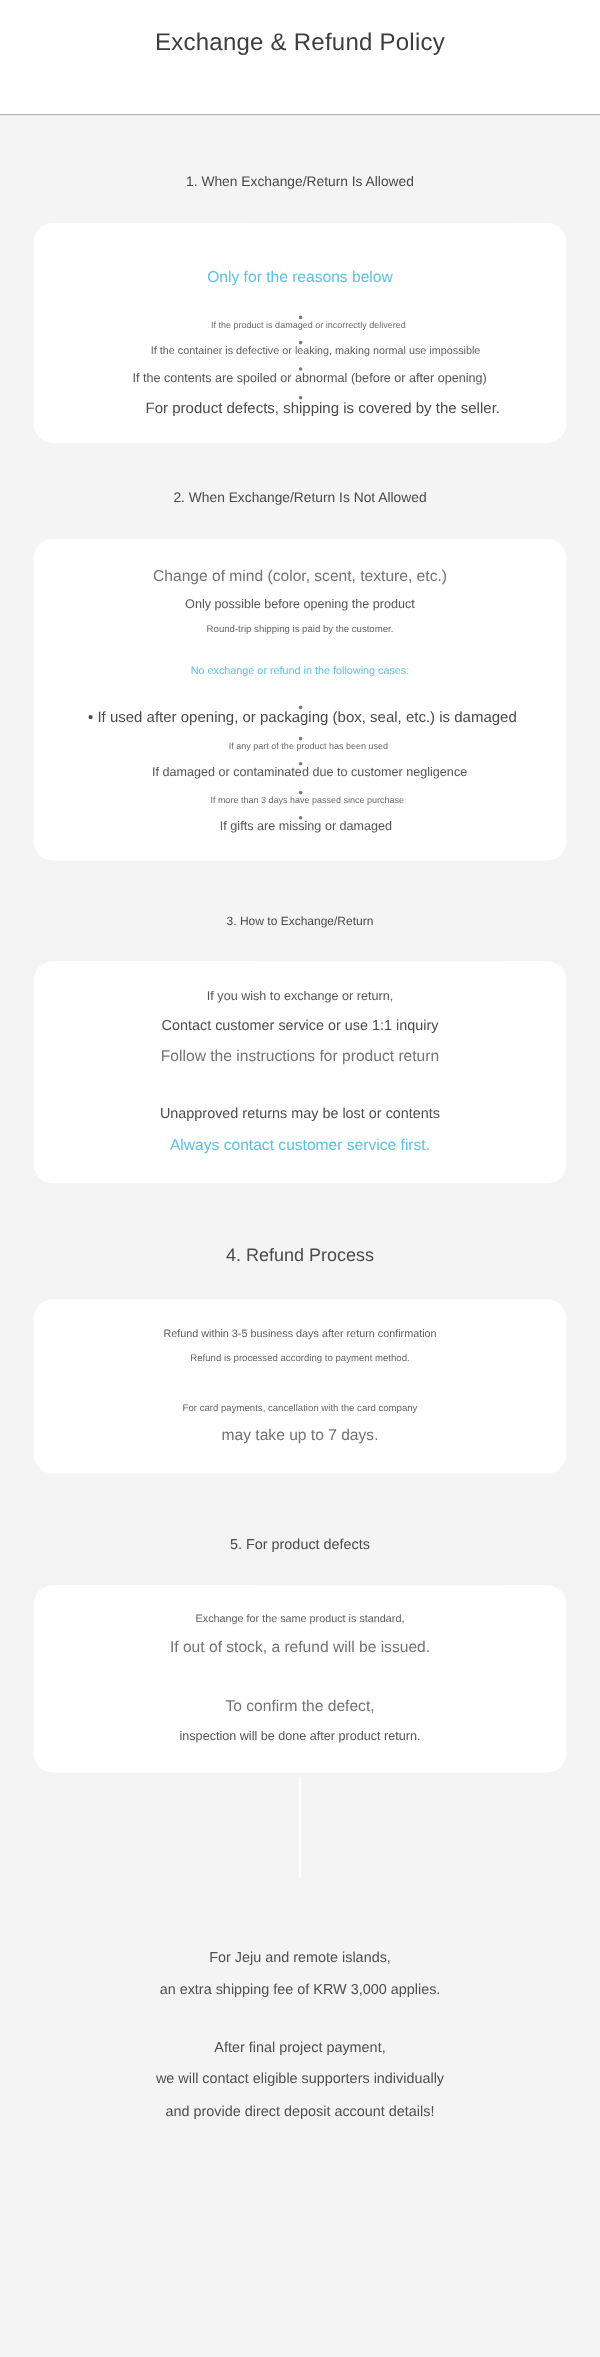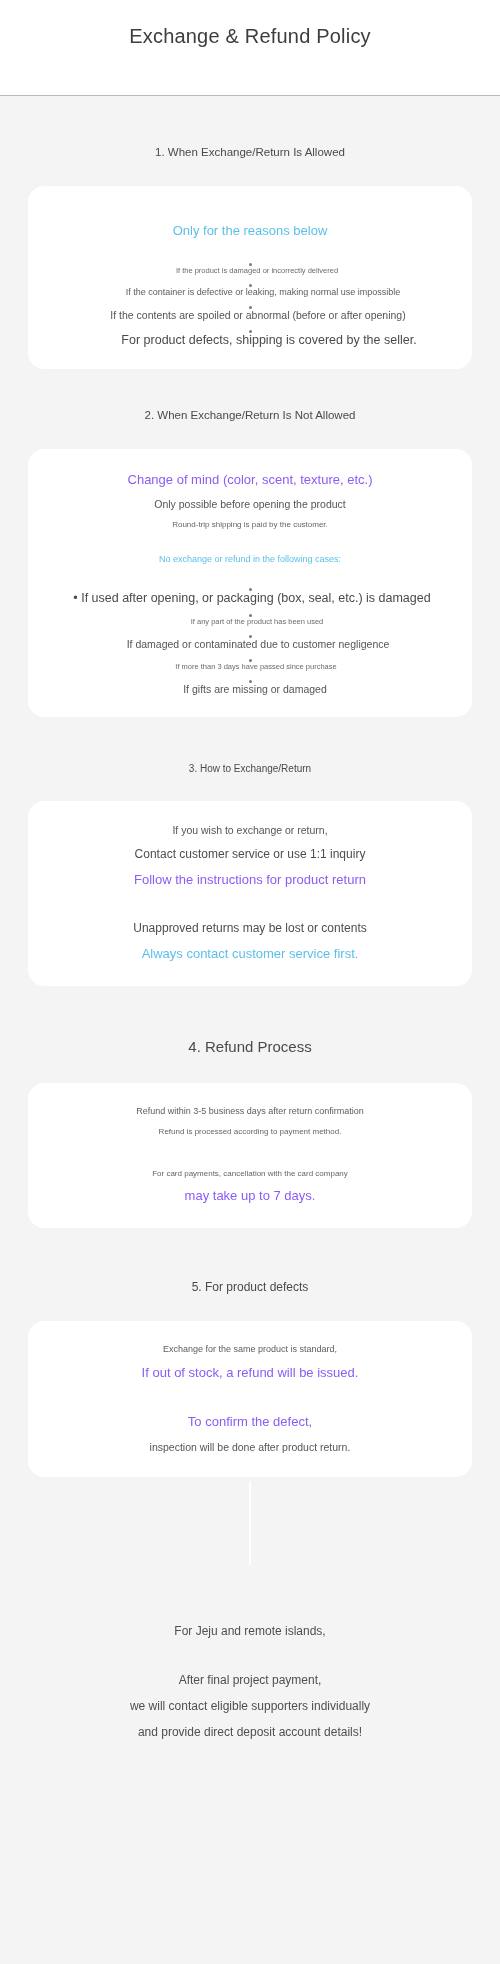--- a/index.html
+++ b/index.html
@@ -65,21 +65,21 @@
     text-align: center;
     color: #4f4f4f;
     line-height: 1.45;
   }
 
   
   .t-xs  { font-size: 8px;  color: #666666; }
   .t-sm  { font-size: 9px;  color: #5d5d5d; }
   .t-md  { font-size: 10.5px; color: #555555; }
   .t-lg  { font-size: 12px; color: #4d4d4d; }
-  .t-xl  { font-size: 13px; color: #8b5cf6; }
+  .t-xl  { font-size: 13px; color: #737373; }
   .accent-sm { color: #5bc0e8; font-size: 9px; }
   .accent-lg { color: #5bc0e8; font-size: 13px; }
 
   .spacer-sm { height: 14px; }
   .spacer-md { height: 22px; }
   .spacer-lg { height: 30px; }
 
   
   .bullets {
     list-style: none;
@@ -249,19 +249,20 @@
     <div style="height:8px"></div>
     <div class="line t-md">inspection will be done after product return.</div>
   </div>
 
   <div class="divider-wrap">
     <div class="v-divider"></div>
   </div>
 
   <div class="footer">
     <div class="line">For Jeju and remote islands,</div>
+    <div class="line">an extra shipping fee of KRW 3,000 applies.</div>
     <div class="gapblock"></div>
     <div class="line">After final project payment,</div>
     <div class="line">we will contact eligible supporters individually</div>
     <div class="line">and provide direct deposit account details!</div>
   </div>
 
 </div>
 
 </body></html>

